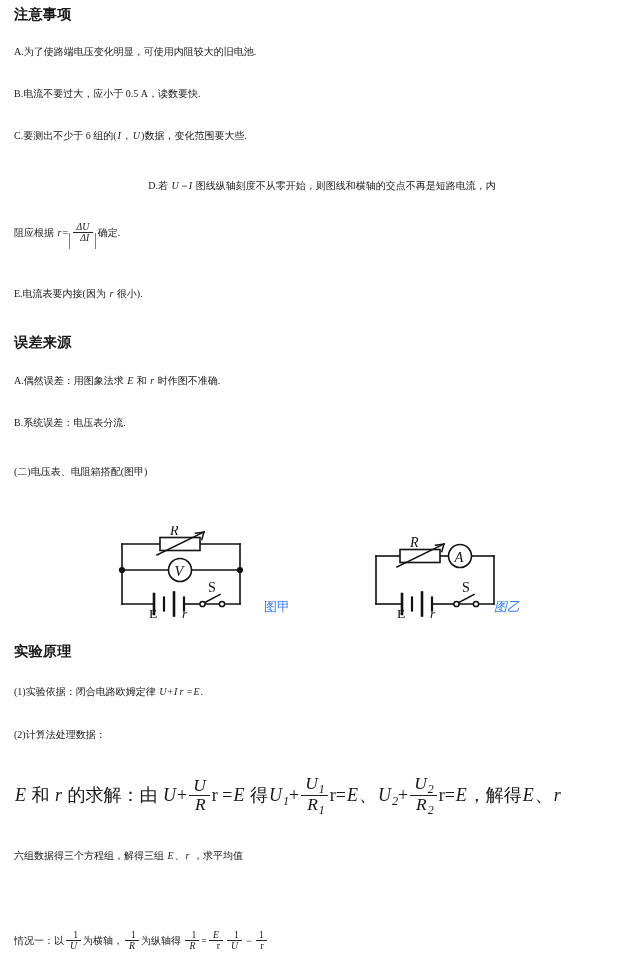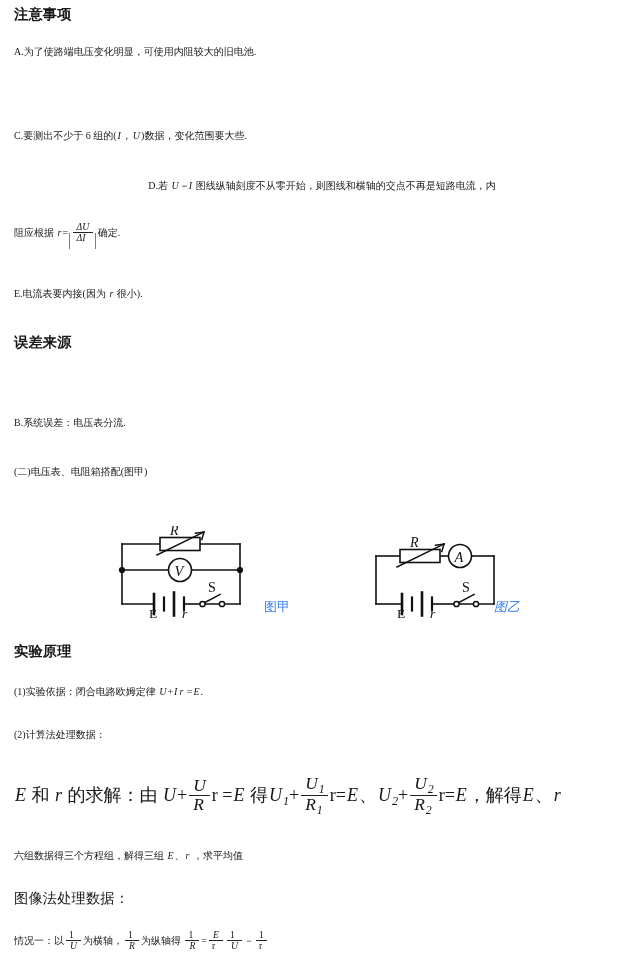--- a/index.html
+++ b/index.html
@@ -44,21 +44,21 @@
     font-family: "Liberation Serif", "DejaVu Serif", serif;
     font-style: italic;
     padding: 0 1px;
   }
   .up { font-style: normal; }
 
   
   .frac {
     display: inline-block;
     vertical-align: -0.52em;
-    text-align: left;
+    text-align: right;
     line-height: 1.03;
     margin: 0 2px;
     font-size: 0.97em;
   }
   .frac .num {
     display: block;
     padding: 0 3px;
     border-bottom: 1px solid #222;
   }
   .frac .den {
@@ -100,39 +100,45 @@
 <body>
 
 <div class="page">
 
   <div class="line heading" style="top:6px;">注意事项</div>
 
   <div class="line" style="top:46px;">
     <span>A.</span><span>为了使路端电压变化明显，可使用内阻较大的旧电池.</span>
   </div>
 
+  <div class="line" style="top:88px;">
+    <span>B.</span><span>电流不要过大，应小于 0.5 A，读数要快.</span>
+  </div>
 
   <div class="line" style="top:130px;">
     <span>C.</span><span>要测出不少于 6 组的(</span><i class="mv">I</i><span>，</span><i class="mv">U</i><span>)数据，变化范围要大些.</span>
   </div>
 
   <div class="line" style="top:180px;text-align:center;">
     <span>D.</span><span>若 </span><i class="mv">U－I</i><span> 图线纵轴刻度不从零开始，则图线和横轴的交点不再是短路电流，内</span>
   </div>
 
   <div class="line" style="top:222px;">
     <span>阻应根据 </span><i class="mv">r</i><span>=</span><span class="absbar">|</span><span class="frac tight"><span class="num"><i class="mv">ΔU</i></span><span class="den"><i class="mv">ΔI</i></span></span><span class="absbar">|</span><span>确定.</span>
   </div>
 
   <div class="line" style="top:288px;">
     <span>E.</span><span>电流表要内接(因为 </span><i class="mv">r</i><span> 很小).</span>
   </div>
 
   <div class="line heading" style="top:334px;">误差来源</div>
 
+  <div class="line" style="top:375px;">
+    <span>A.</span><span>偶然误差：用图象法求 </span><i class="mv">E</i><span> 和 </span><i class="mv">r</i><span> 时作图不准确.</span>
+  </div>
 
   <div class="line" style="top:417px;">
     <span>B.</span><span>系统误差：电压表分流.</span>
   </div>
 
   <div class="line" style="top:466px;">(二)电压表、电阻箱搭配(图甲)</div>
 
   <div class="circuit" style="left:116px; top:526px;">
     <svg width="138" height="92" viewBox="0 0 138 92">
       <g stroke="#111" stroke-width="1.6" fill="none" stroke-linecap="square">
@@ -224,19 +230,18 @@
   </div>
 
   <div class="line" style="top:775px; font-size:18px;">
     <i class="mv">E</i><span> 和 </span><i class="mv">r</i><span> 的求解：由 </span><i class="mv">U</i><span>+</span><span class="frac"><span class="num"><i class="mv">U</i></span><span class="den"><i class="mv">R</i></span></span><span class="up">r</span><span>&nbsp;</span><span>=</span><i class="mv">E</i><span> 得</span><i class="mv">U</i><sub class="sb">1</sub><span>+</span><span class="frac"><span class="num"><i class="mv">U</i><sub class="sb">1</sub></span><span class="den"><i class="mv">R</i><sub class="sb">1</sub></span></span><span class="up">r</span><span>=</span><i class="mv">E</i><span>、</span><i class="mv">U</i><sub class="sb">2</sub><span>+</span><span class="frac"><span class="num"><i class="mv">U</i><sub class="sb">2</sub></span><span class="den"><i class="mv">R</i><sub class="sb">2</sub></span></span><span class="up">r</span><span>=</span><i class="mv">E</i><span>，解得</span><i class="mv">E</i><span>、</span><i class="mv">r</i>
   </div>
 
   <div class="line" style="top:850px;">
     <span>六组数据得三个方程组，解得三组 </span><i class="mv">E</i><span>、</span><i class="mv">r</i><span> ，求平均值</span>
   </div>
 
-  <div class="line heading" style="top:890px; font-weight:normal;">图像法处理数据：</div>
 
   <div class="line" style="top:930px;">
     <span>情况一：以</span><span class="frac"><span class="num">1</span><span class="den"><i class="mv">U</i></span></span><span>为横轴，</span><span class="frac"><span class="num">1</span><span class="den"><i class="mv">R</i></span></span><span>为纵轴得</span><span>&nbsp;</span><span class="frac"><span class="num">1</span><span class="den"><i class="mv">R</i></span></span><span>=</span><span class="frac"><span class="num"><i class="mv">E</i></span><span class="den up">r</span></span><span class="frac"><span class="num">1</span><span class="den"><i class="mv">U</i></span></span><span>－</span><span class="frac"><span class="num">1</span><span class="den up">r</span></span>
   </div>
 
 </div>
 
 </body></html>

